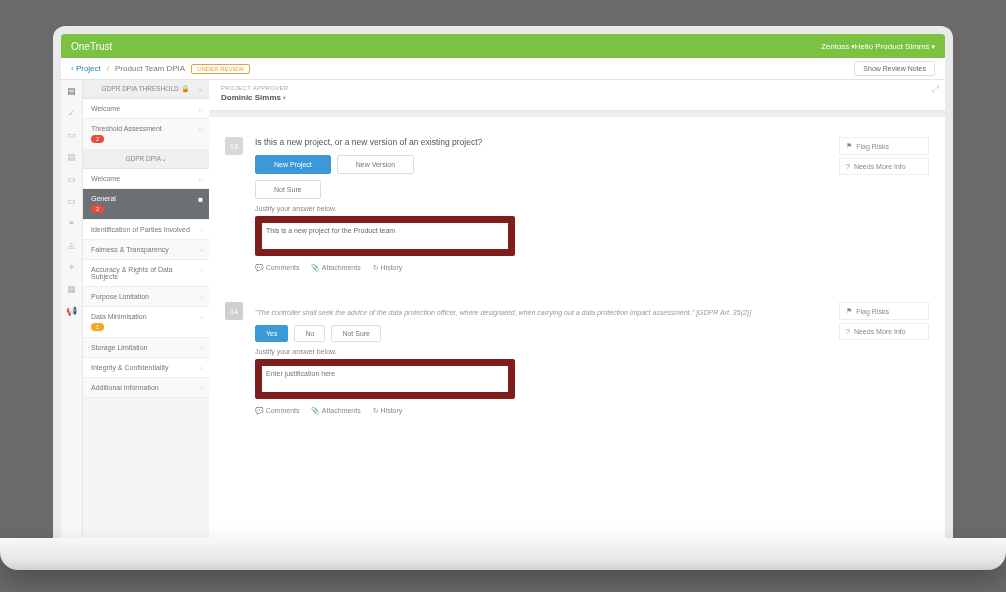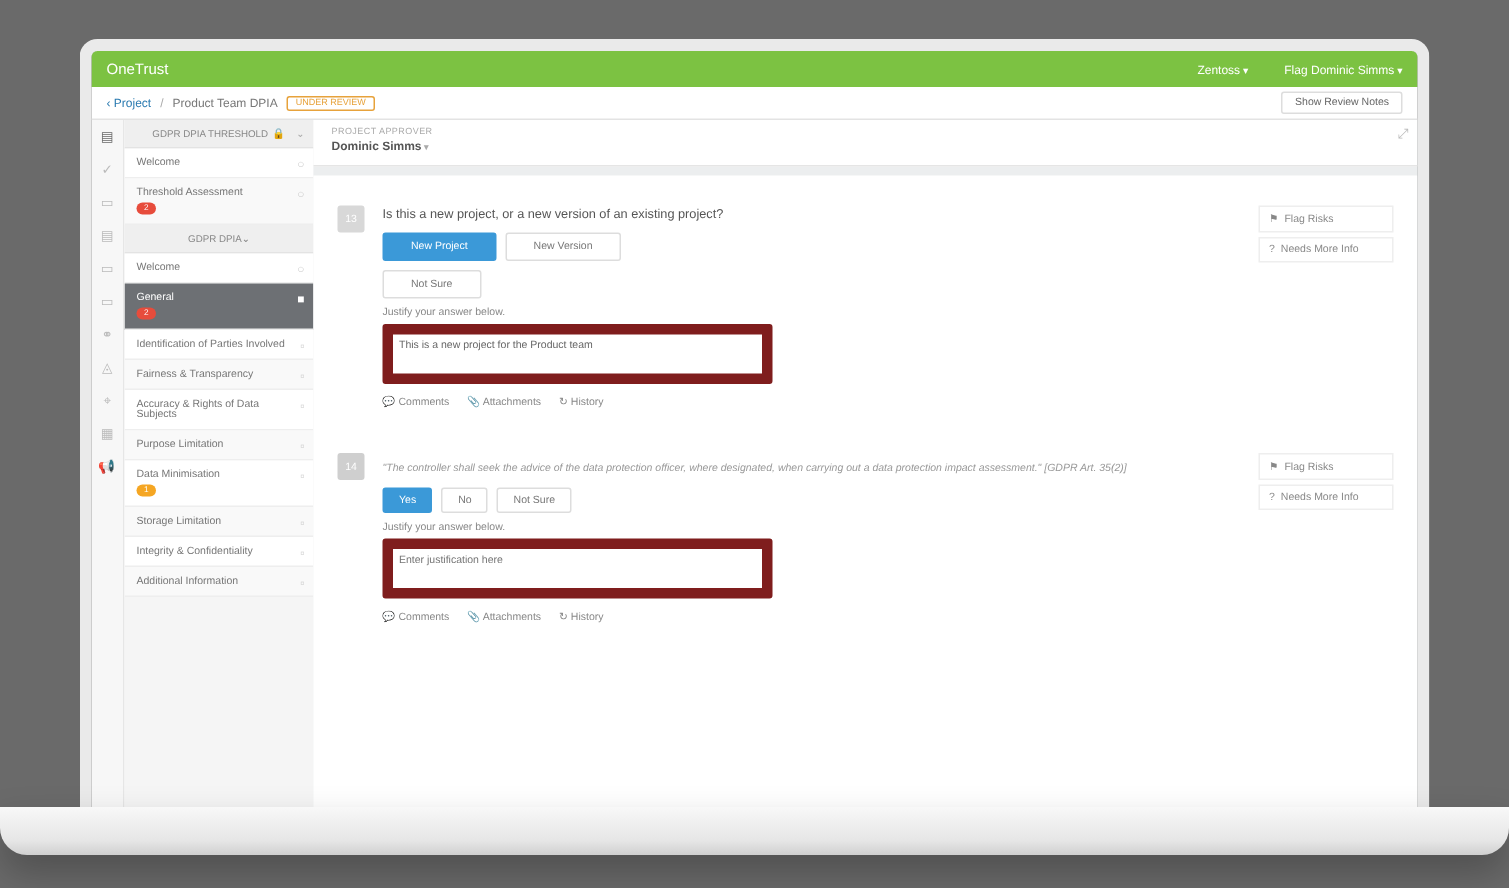--- a/index.html
+++ b/index.html
@@ -3,21 +3,21 @@
 <meta charset="utf-8">
 <style>
 *{margin:0;padding:0;box-sizing:border-box;font-family:Arial,Helvetica,sans-serif}
 body{background:#6a6a6a;width:1006px;height:592px;overflow:hidden;display:flex;align-items:center;justify-content:center}
 .laptop{width:900px;height:540px;background:#fff;border-radius:12px 12px 0 0;border:8px solid #eaeaea;border-bottom:none;position:relative;overflow:hidden}
 .laptop-base{position:absolute;bottom:22px;left:0;right:0;height:32px;background:linear-gradient(180deg,#f8f8f8 0%,#e6e6e6 70%,#d0d0d0 100%);border-radius:0 0 18px 18px;box-shadow:0 12px 25px rgba(0,0,0,.25)}
 .screen{background:#fff;height:100%;width:100%;display:flex;flex-direction:column;font-size:8px}
 
 .topbar{background:#7cc242;color:#fff;height:24px;display:flex;align-items:center;padding:0 10px;justify-content:space-between}
 .brand{font-size:10px;font-weight:400}
-.top-right{display:flex;gap:24px;align-items:center;font-size:8px}
+.top-right{display:flex;gap:0;align-items:center;font-size:8px}
 .top-right .dd::after{content:" ▾";font-size:7px}
 
 .crumbbar{height:22px;background:#fff;border-bottom:1px solid #e3e3e3;display:flex;align-items:center;padding:0 10px;gap:6px}
 .crumbbar .back{color:#2a7ab0;cursor:pointer}
 .crumbbar .sep{color:#aaa}
 .crumbbar .title{color:#777}
 .pill{border:1px solid #e7a23b;color:#e7a23b;font-size:6px;padding:1px 5px;border-radius:2px;text-transform:uppercase}
 .show-notes{margin-left:auto;border:1px solid #ddd;background:#fff;color:#666;font-size:7px;padding:3px 8px;border-radius:2px}
 
 .body{flex:1;display:flex;min-height:0}
@@ -74,21 +74,21 @@
 </head>
 <body>
 
 <div class="laptop">
 <div class="screen">
 
   <div class="topbar">
     <span class="brand">OneTrust</span>
     <div class="top-right">
       <span class="dd">Zentoss</span>
-      <span class="dd">Flag Dominic Simms</span>
+      <span class="dd">Hello Product Simms</span>
     </div>
   </div>
 
   <div class="crumbbar">
     <span class="back">‹ <span>Project</span></span>
     <span class="sep">/</span>
     <span class="title">Product Team DPIA</span>
     <span class="pill">Under Review</span>
     <button class="show-notes">Show Review Notes</button>
   </div>

